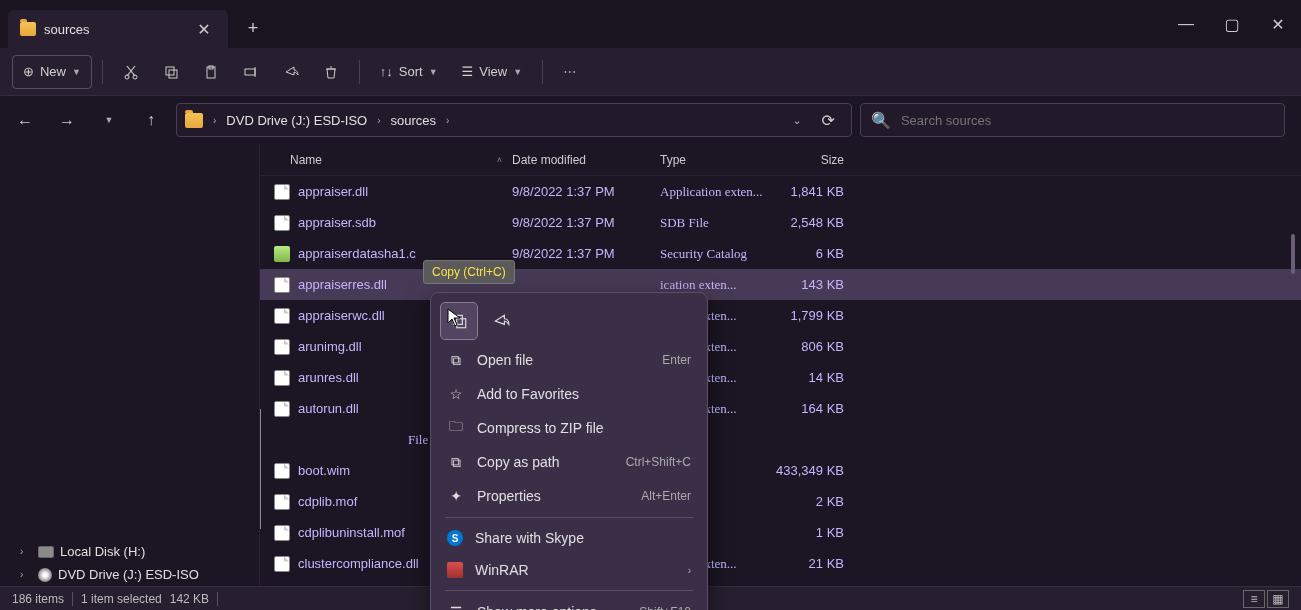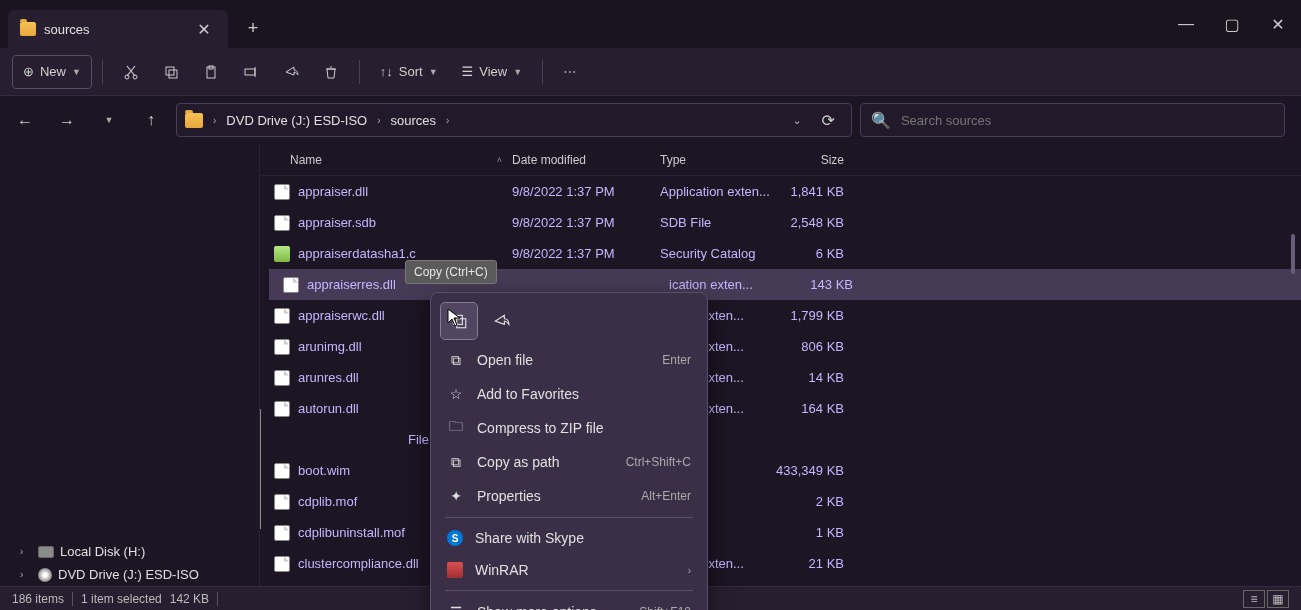--- a/index.html
+++ b/index.html
@@ -48,50 +48,50 @@
 .content { flex: 1; position: relative; overflow: hidden;}
 .headers { display: flex; height: 32px; align-items: center; border-bottom: 1px solid #2a2232; font-size: 12px; color: #ccc;}
 .col-name { flex: 0 0 252px; padding-left: 30px; display: flex; align-items: center; gap: 6px;}
 .col-date { flex: 0 0 148px; }
 .col-type { flex: 0 0 114px; }
 .col-size { flex: 0 0 80px; text-align: right; padding-right: 10px;}
 .header-sort { font-size: 9px; color: #888; margin-left: auto; margin-right: 10px;}
 
 .file-list { }
 .file-row { display: flex; height: 31px; align-items: center; font-size: 13px; color: #c4b5fd; cursor: pointer; }
-.file-row.selected { background: #473a56; margin-left: 9px; }
+.file-row.selected { background: #473a56; }
 .fn-cell { flex: 0 0 252px; display: flex; align-items: center; gap: 8px; padding-left: 14px;}
 .file-icon { width: 16px; height: 16px; flex-shrink: 0;}
 .generic-icon { background: #fff; border-radius: 2px; border: 1px solid #888; position: relative;}
 .generic-icon::after { content:""; position:absolute; top:0; right:0; width:5px; height:5px; background:#ccc; clip-path: polygon(0 0, 100% 100%, 0 100%);}
 .cat-icon { background: linear-gradient(#b8e986,#7fb845); border-radius: 2px;}
 .bmp-icon { background: linear-gradient(#6bb5e8,#4a8cc0); border-radius: 2px;}
 .date-cell { flex: 0 0 148px; }
-.type-cell { flex: 0 0 114px; white-space: nowrap; overflow: hidden; text-overflow: ellipsis;}
+.type-cell { flex: 0 0 114px; white-space: nowrap; overflow: hidden; text-overflow: ellipsis; font-family: Liberation Serif, serif;}
 .size-cell { flex: 0 0 80px; text-align: right; padding-right: 10px;}
 
 
 .scroll-track { position: absolute; right: 4px; top: 60px; width: 4px; height: 40px; background: #6a5d77; border-radius: 2px;}
 .edge-line { position: absolute; left: -1px; top: 265px; width: 2px; height: 120px; background: #888;}
 
 
 .context-menu { position: absolute; left: 430px; top: 292px; width: 278px; background: #3a2f47; border: 1px solid #5a4d68; border-radius: 8px; padding: 6px; z-index: 100; box-shadow: 0 8px 24px rgba(0,0,0,0.5);}
 .ctx-icon-row { display: flex; gap: 6px; padding: 4px;}
 .ctx-icon-btn { width: 36px; height: 36px; display: flex; align-items: center; justify-content: center; border-radius: 4px; cursor: pointer; color: #ddd;}
 .ctx-icon-btn.highlighted { background: #524562; outline: 1px solid #8a7a9a;}
 .ctx-item { display: flex; align-items: center; gap: 12px; padding: 8px 10px; font-size: 14px; border-radius: 4px; cursor: pointer;}
 .ctx-icon { width: 18px; height: 18px; display: flex; align-items: center; justify-content: center; color: #ddd; font-size: 14px;}
 .ctx-shortcut { margin-left: auto; font-size: 12px; color: #aaa;}
 .ctx-sep { height: 1px; background: #5a4d68; margin: 4px 8px;}
 .ctx-sub { margin-left: auto; font-size: 10px; color: #aaa;}
 .skype-icon { width: 16px; height: 16px; background: #0078d4; border-radius: 50%; display: flex; align-items: center; justify-content: center; color: #fff; font-size: 10px; font-weight: bold;}
 .winrar-icon { width: 16px; height: 16px; background: linear-gradient(#d85050,#a03030); border-radius: 2px;}
 
 
-.tooltip { position: absolute; left: 405px; top: 260px; background: #5a5a5a; color: #e5e5e5; font-size: 12px; padding: 4px 8px; border-radius: 3px; z-index: 200; border: 1px solid #777;}
+.tooltip { position: absolute; left: 423px; top: 260px; background: #5a5a5a; color: #fde047; font-size: 12px; padding: 4px 8px; border-radius: 3px; z-index: 200; border: 1px solid #777;}
 .cursor { position: absolute; left: 447px; top: 308px; z-index: 300; pointer-events: none;}
 
 
 .statusbar { position: absolute; bottom: 0; left: 0; right: 0; height: 24px; background: #271f2f; display: flex; align-items: center; padding: 0 12px; font-size: 12px; color: #bbb; gap: 8px; border-top: 1px solid #352a40;}
 .status-sep { width: 1px; height: 14px; background: #555; }
 .view-icons { margin-left: auto; display: flex; gap: 2px;}
 .view-icon-btn { width: 22px; height: 18px; border: 1px solid #666; display: flex; align-items: center; justify-content: center; cursor: pointer;}
 
 .sidebar-bottom { position: absolute; bottom: 0; left: 0; right: 0;}
 </style>

